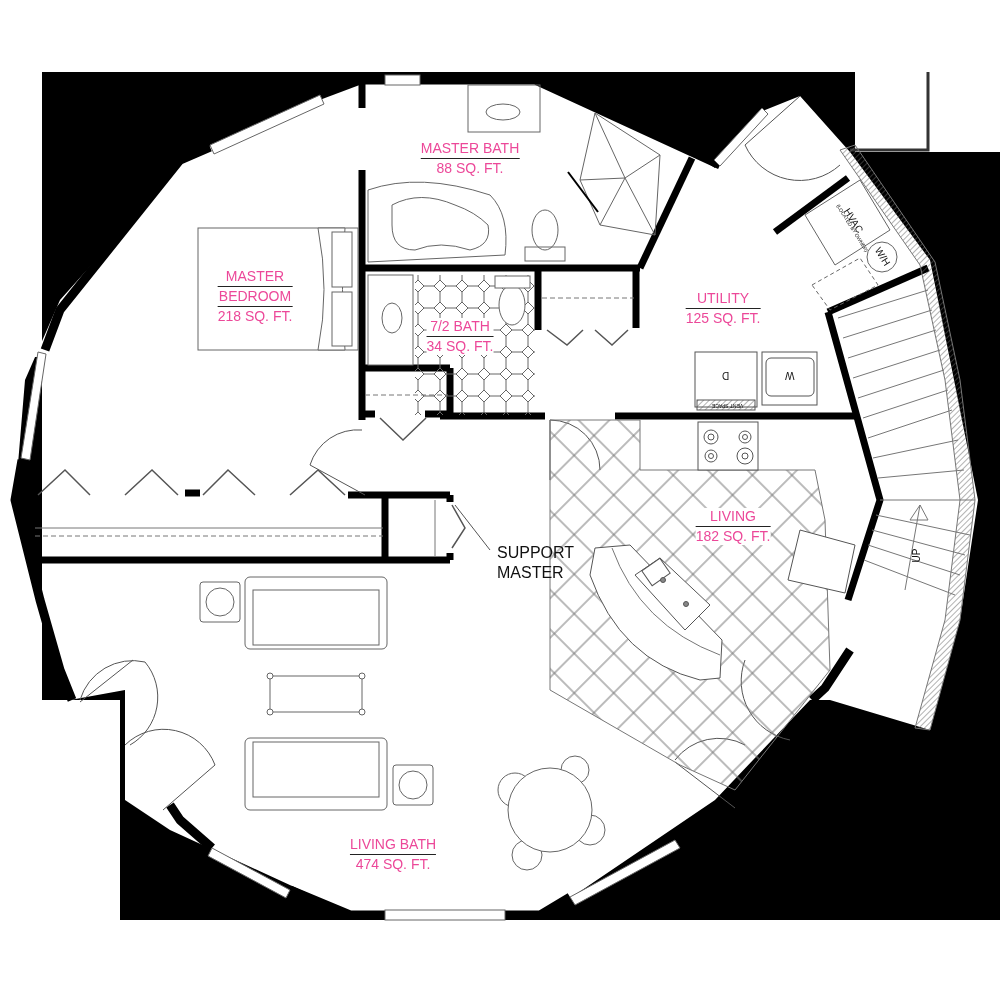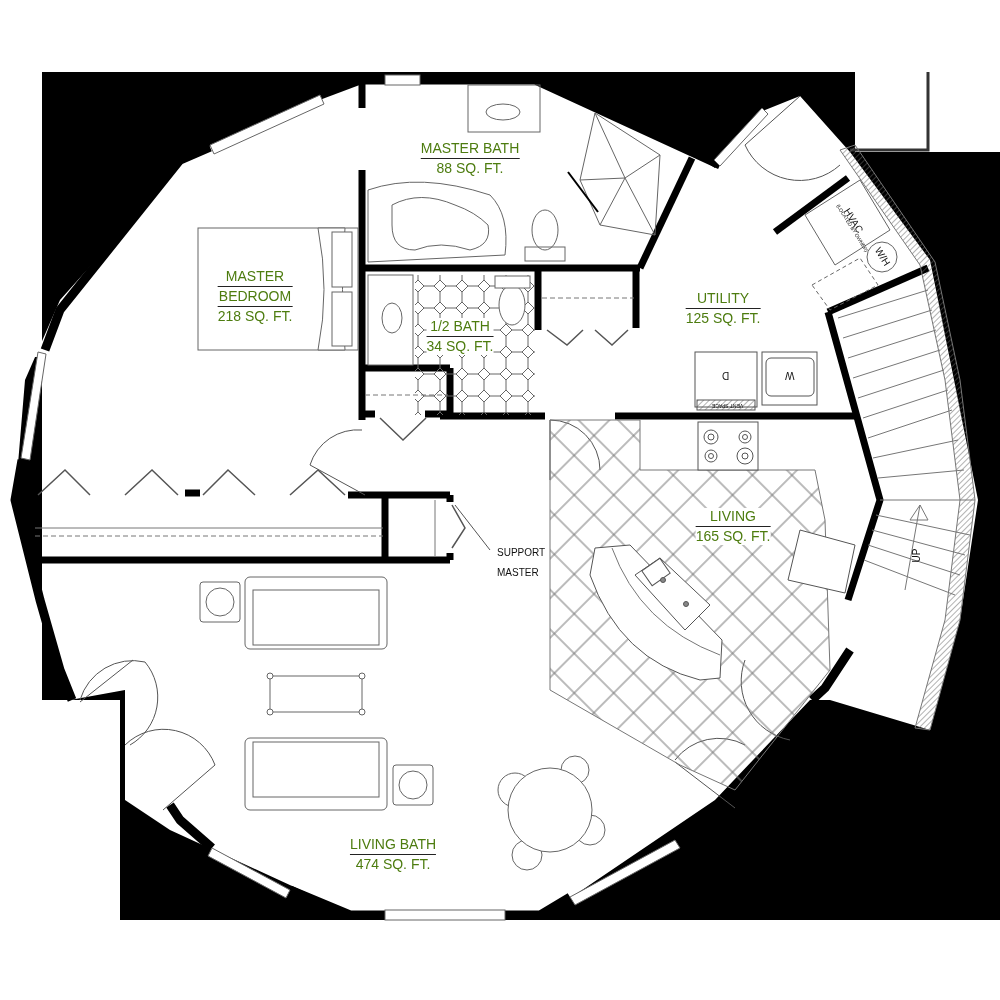--- a/index.html
+++ b/index.html
@@ -1,21 +1,21 @@
 <!DOCTYPE html>
 <html><head>
 <meta charset="utf-8">
 <style>
   html, body { margin: 0; padding: 0; background: #ffffff; }
   body { width: 1000px; height: 1000px; position: relative; overflow: hidden; font-family: "Liberation Sans", sans-serif; }
   #plan { position: absolute; left: 0; top: 0; width: 1000px; height: 1000px; }
-  .lbl { position: absolute; text-align: center; color: #4d7c0f; font-size: 14px; line-height: 17px; white-space: nowrap; transform: translateX(-50%); }
+  .lbl { position: absolute; text-align: center; color: #ec4899; font-size: 14px; line-height: 17px; white-space: nowrap; transform: translateX(-50%); }
   .lbl .name { display: block; border-bottom: 1px solid #222; padding-bottom: 1px; margin-bottom: 1px; }
   .lbl .area { display: block; }
-  .note { position: absolute; font-size: 10px; line-height: 20px; color: #111; white-space: nowrap; }
+  .note { position: absolute; font-size: 16px; line-height: 20px; color: #111; white-space: nowrap; }
   .tiny { position: absolute; font-size: 8px; color: #111; white-space: nowrap; transform-origin: center; }
   .tiny6 { position: absolute; font-size: 5px; color: #111; white-space: nowrap; transform-origin: center; }
 </style>
 </head>
 <body>
 
 <svg id="plan" viewBox="0 0 1000 1000" xmlns="http://www.w3.org/2000/svg">
 
   <path fill="#000" fill-rule="evenodd" d="M42,72 L1000,72 L1000,72 L1000,920 L42,920 Z
        M360,80 L535,80 L700,158 L715,168 L760,112 L800,96 L850,152 L930,260 L978,500 L960,620 L930,730 L830,700 L810,700 L715,800 L560,905 L525,915 L355,915 L170,830 L125,800 L125,690 L70,700 L40,600 L15,500 L25,380 L60,300 L190,155 L360,80 Z"></path>
@@ -240,30 +240,30 @@
 <div class="lbl" style="left:470px; top:140px;">
   <span class="name">MASTER BATH</span>
   <span class="area">88 SQ. FT.</span>
 </div>
 <div class="lbl" style="left:255px; top:268px;">
   <span class="name">MASTER</span>
   <span class="name">BEDROOM</span>
   <span class="area">218 SQ. FT.</span>
 </div>
 <div class="lbl" style="left:460px; top:318px; background:#fff;">
-  <span class="name">1/2 BATH</span>
+  <span class="name">7/2 BATH</span>
   <span class="area">34 SQ. FT.</span>
 </div>
 <div class="lbl" style="left:723px; top:290px;">
   <span class="name">UTILITY</span>
   <span class="area">125 SQ. FT.</span>
 </div>
 <div class="lbl" style="left:733px; top:508px; background:#fff;">
   <span class="name">LIVING</span>
-  <span class="area">165 SQ. FT.</span>
+  <span class="area">182 SQ. FT.</span>
 </div>
 <div class="lbl" style="left:393px; top:836px;">
   <span class="name">LIVING BATH</span>
   <span class="area">474 SQ. FT.</span>
 </div>
 
 <div class="note" style="left:497px; top:543px;">
   <div>SUPPORT</div>
   <div>MASTER</div>
 </div>

